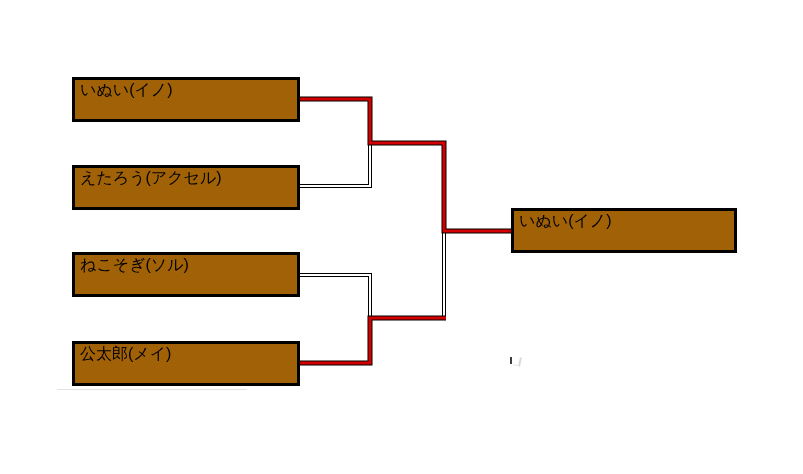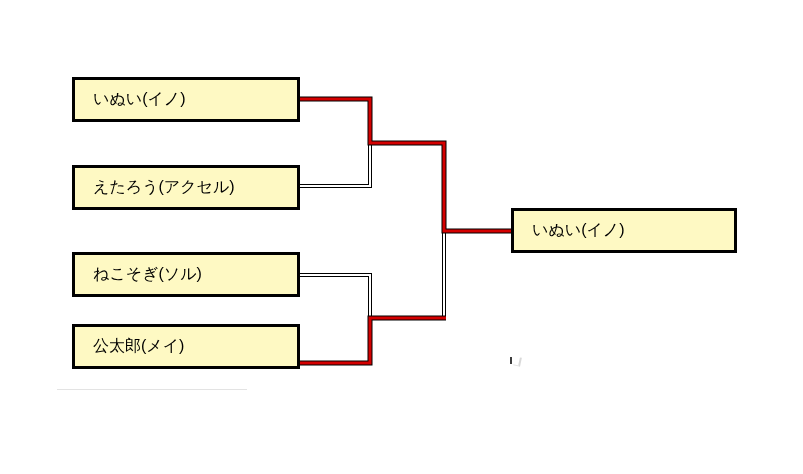--- a/index.html
+++ b/index.html
@@ -15,33 +15,32 @@
     position: absolute;
     left: 0; top: 0;
     width: 803px; height: 474px;
   }
   .player-box {
     position: absolute;
     box-sizing: border-box;
     width: 228px;
     height: 45px;
     border: 3px solid #000000;
-    background: #fef9c3;
+    background: #a16207;
     display: flex;
-    align-items: center;
-    padding-left: 18px;
+    padding-left: 5px;
     font-size: 16px;
     color: #000000;
     letter-spacing: 0px;
     white-space: nowrap;
   }
   .box-1 { left: 72px;  top: 77px;  }
   .box-2 { left: 72px;  top: 165px; }
   .box-3 { left: 72px;  top: 252px; }
-  .box-4 { left: 72px;  top: 324px; }
+  .box-4 { left: 72px;  top: 341px; }
   .box-champion { left: 511px; top: 208px; width: 226px; }
 
   .artifact-underline {
     position: absolute;
     left: 57px; top: 389px;
     width: 190px; height: 1px;
     background: #e3e3e3;
   }
   .stray-dash {
     position: absolute;

